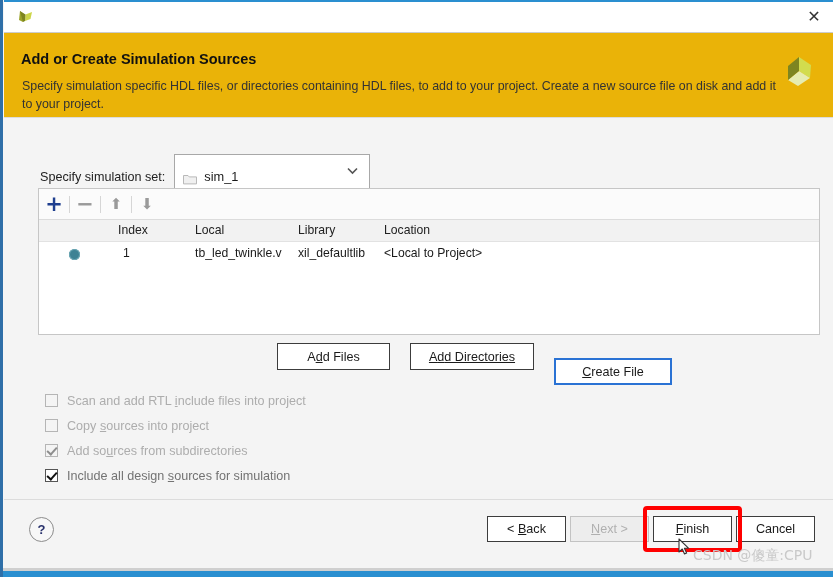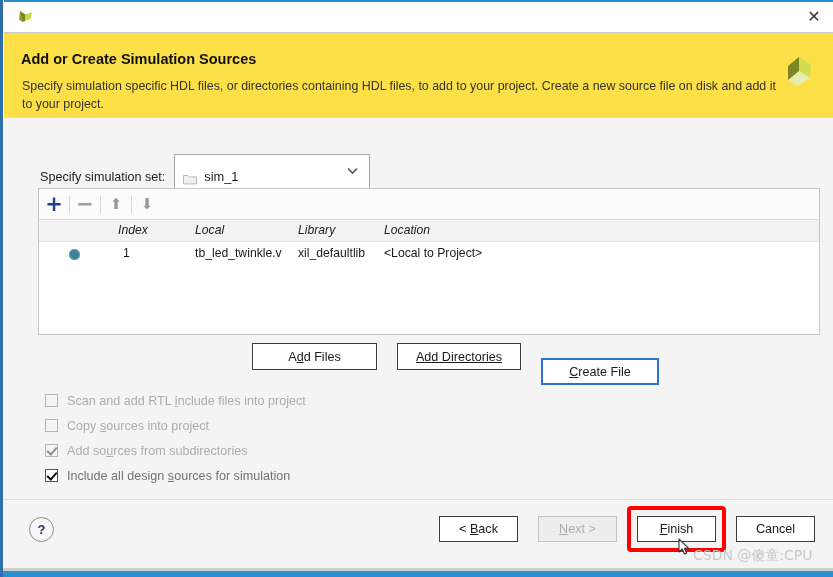--- a/index.html
+++ b/index.html
@@ -56,21 +56,21 @@
     position: absolute; right: 8px; top: 5px;
     width: 22px; height: 20px;
     font-size: 16px; line-height: 20px; text-align: center;
     color: #333; cursor: pointer;
     font-family: "DejaVu Sans", sans-serif;
   }
 
   
   .header {
     position: absolute; left: 4px; top: 33px; right: 0; height: 84px;
-    background: #fde047;
+    background: #eab308;
     border-bottom: 1px solid #dcdcdc;
   }
   .header-title {
     position: absolute; left: 17px; top: 18px;
     font-size: 14.5px; font-weight: bold; color: #111111;
   }
   .header-desc {
     position: absolute; left: 18px; top: 44px; width: 760px;
     font-size: 12.4px; color: #333333; line-height: 18px;
   }
@@ -150,21 +150,20 @@
   }
   .arrow-ico {
     font-size: 15px; line-height: 15px; color: #9a9a9a;
     font-family: "DejaVu Sans", sans-serif;
   }
 
   .fheader {
     position: absolute; left: 0; top: 31px; right: 0; height: 21px;
     background: #f2f2f2;
     border-bottom: 1px solid #e2e2e2;
-    font-style: italic;
   }
   .fheader span {
     position: absolute; top: 3px;
     font-size: 12.2px; color: #222;
   }
   .col-index { left: 79px; }
   .col-name  { left: 156px; }
   .col-lib   { left: 259px; }
   .col-loc   { left: 345px; }
 
@@ -198,21 +197,21 @@
     font-size: 12.6px;
     color: #1a1a1a;
     display: flex; align-items: center; justify-content: center;
     cursor: pointer;
     box-sizing: border-box;
     font-family: "Liberation Sans", sans-serif;
   }
   .btn.focus {
     border: 2px solid #2a72d4;
   }
-  .btn.wide1 { width: 125px; }
+  .btn.wide1 { width: 113px; margin-left: 25px; }
   .btn.wide2 { width: 124px; text-decoration: underline; }
   .btn.wide3 { width: 118px; margin-top: 15px; }
 
   
   .checks {
     position: absolute; left: 33px; top: 270px;
   }
   .chkrow {
     display: flex; align-items: center;
     height: 25px;
@@ -255,21 +254,21 @@
     position: absolute; left: 25px; top: 17px;
     width: 23px; height: 23px; border-radius: 50%;
     border: 1px solid #8c8c8c;
     background: #f7f7f7;
     color: #27306b; font-size: 13px; font-weight: bold;
     display: flex; align-items: center; justify-content: center;
     cursor: pointer;
   }
   .wizbtns {
     position: absolute; right: 18px; top: 16px;
-    display: flex; gap: 20px; align-items: flex-start; padding-left: 28px;
+    display: flex; gap: 4px; align-items: flex-start; padding-left: 28px;
   }
   .wbtn {
     width: 79px; height: 26px;
     background: #ffffff;
     border: 1px solid #3c3c3c;
     font-size: 12.6px; color: #1a1a1a;
     display: flex; align-items: center; justify-content: center;
     cursor: pointer;
     box-sizing: border-box;
   }

